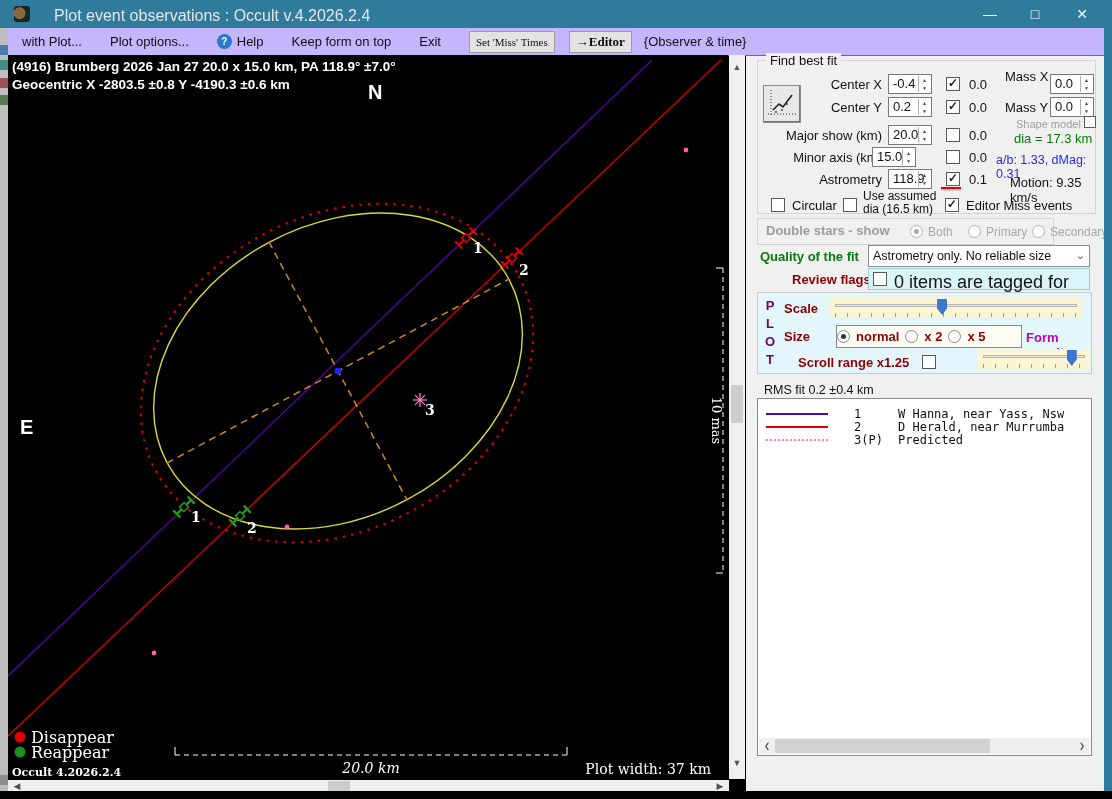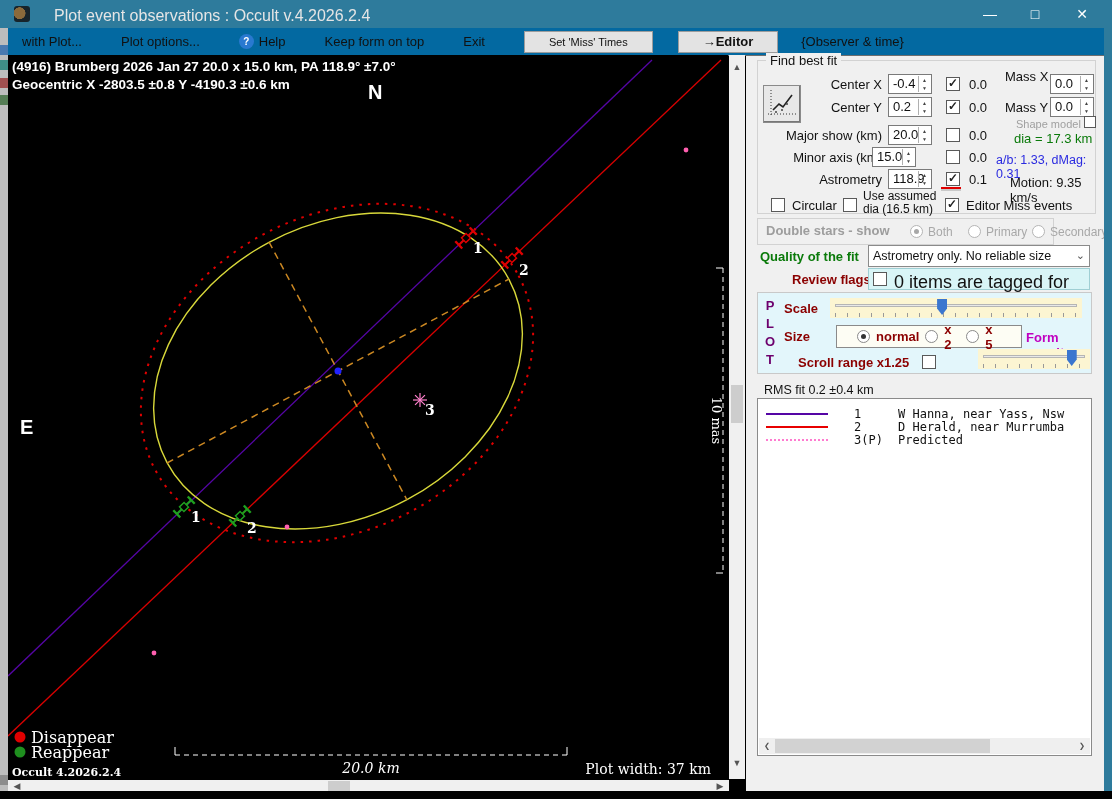--- a/index.html
+++ b/index.html
@@ -16,31 +16,31 @@
   #titlebar { left:0; top:0; width:1112px; height:28px; background:#2e7b9c; color:#fff; }
   #title-icon { left:14px; top:6px; width:16px; height:16px; border-radius:3px;
                 background:radial-gradient(circle at 35% 45%, #8a6a3c 0 42%, #17242b 45%);
   }
   #title-text { left:54px; top:7px; font-size:16px; color:#e5e5e5; }
   .caption-btn { top:0; width:44px; height:28px; color:#fff; text-align:center;
                  line-height:28px; font-size:14px; }
   #btn-min { left:968px; } #btn-max { left:1013px; } #btn-close { left:1060px; }
 
   
-  #menubar { left:8px; top:28px; width:1096px; height:28px; background:#0369a1;
+  #menubar { left:8px; top:28px; width:1096px; height:28px; background:#c4b5fd;
              border-bottom:1px solid #6e6e6e; font-size:13px; color:#111;
-             display:flex; align-items:center;gap:11px; }
+             display:flex; align-items:center; }
   .menu-item { padding:0 14px; height:28px; line-height:28px; }
   #help-wrap { display:flex; align-items:center; gap:5px; padding:0 14px; }
   .help-icon { width:15px; height:15px; border-radius:50%; background:#2979d0;
                color:#fff; font-size:10px; font-weight:bold; text-align:center;
                line-height:15px; display:inline-block; }
   .help-icon::before { content:"?"; }
   .menu-btn { background:#e3e3e3; border:1px solid #9c9c9c; height:22px;
-              display:flex; align-items:center; padding:0 24px; margin-left:14px; }
+              display:flex; align-items:center; padding:0 6px; margin-left:14px;font-family:Liberation Serif, serif; }
   #set-miss-btn { font-size:11px; }
   #editor-btn { font-weight:bold; font-size:13px; }
   #observer-time { margin-left:12px; font-size:13px; }
 
   
   #plot-wrap { left:8px; top:55px; width:720px; height:724px; background:#000; }
   #plot-svg { position:absolute; left:0; top:0; }
 
   
   .sb { background:#f0f0f0; color:#555; }
@@ -111,21 +111,21 @@
                   font-weight:bold; font-size:13px; line-height:18px; text-align:center; }
   .ctl-label { position:absolute; font-weight:bold; color:#8b0000; }
   .slider { position:absolute; background:#fcf5d2; }
   .slider .groove { position:absolute; left:5px; right:5px; top:6px; height:3px;
                     background:#e8e8e8; border:1px solid #b5b5b5; }
   .slider .ticks { position:absolute; left:5px; right:5px; bottom:1px; height:4px;
                    background:repeating-linear-gradient(90deg,#999 0 1px,transparent 1px 12px); }
   .slider .thumb { position:absolute; top:1px; width:10px; height:16px; background:#3b76cf;
                    clip-path:polygon(0 0,100% 0,100% 60%,50% 100%,0 60%); }
   #size-box { position:absolute; left:78px; top:32px; width:186px; height:23px; background:#fdfdf4;
-              border:1px solid #8a8a8a; display:flex; align-items:center; gap:6px; padding:0 20px; }
+              border:1px solid #8a8a8a; display:flex; align-items:center; gap:6px; padding:0 0; }
   #size-box .radio { position:relative; flex:none; }
   #size-box .opt { font-weight:bold; color:#8b0000; font-size:13px; }
   #form-opacity-label { position:absolute; left:268px; top:37px; font-weight:bold; color:#c000c0; font-size:13px; }
   #scroll-range-label { position:absolute; left:40px; top:62px; font-weight:bold; color:#8b0000; }
   #scroll-range-cb { left:164px; top:62px; }
 
   
   #rms-label { position:absolute; left:18px; top:327px; font-size:12.5px; }
   #obs-list { position:absolute; left:11px; top:342px; width:335px; height:358px; background:#fff;
               border:1px solid #8a8a8a; font-family:"DejaVu Sans Mono", monospace; font-size:12px; }

